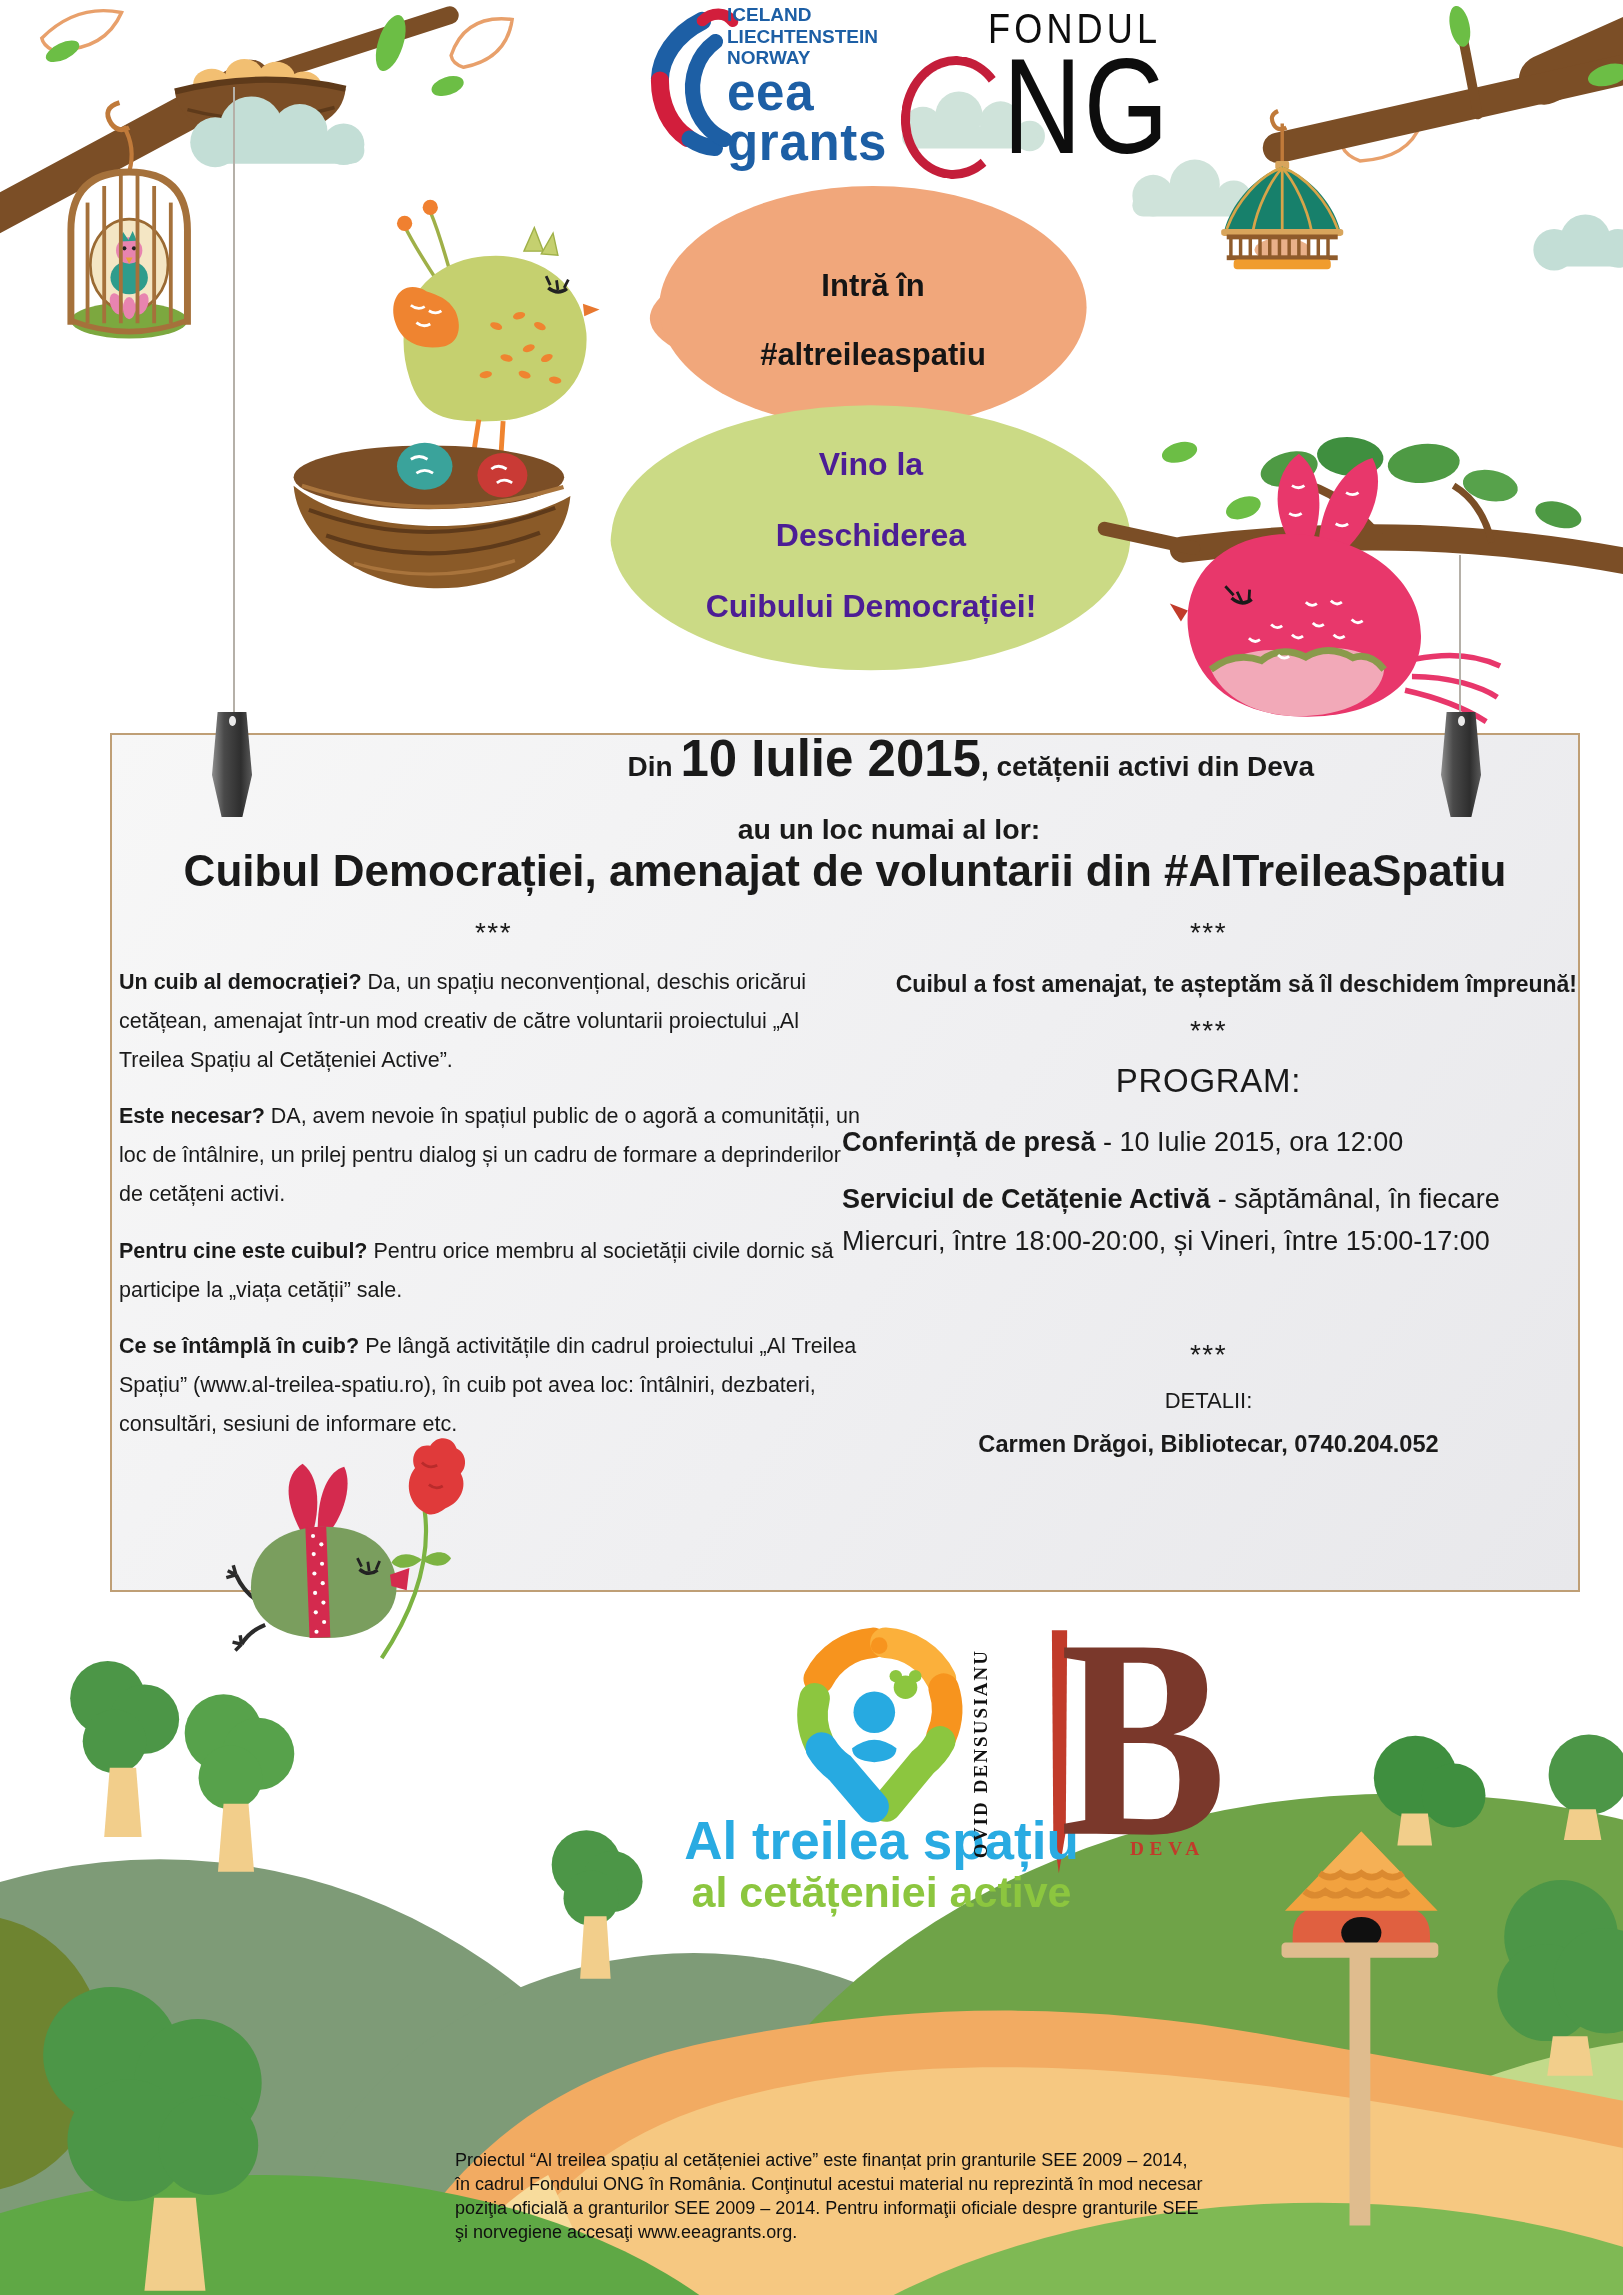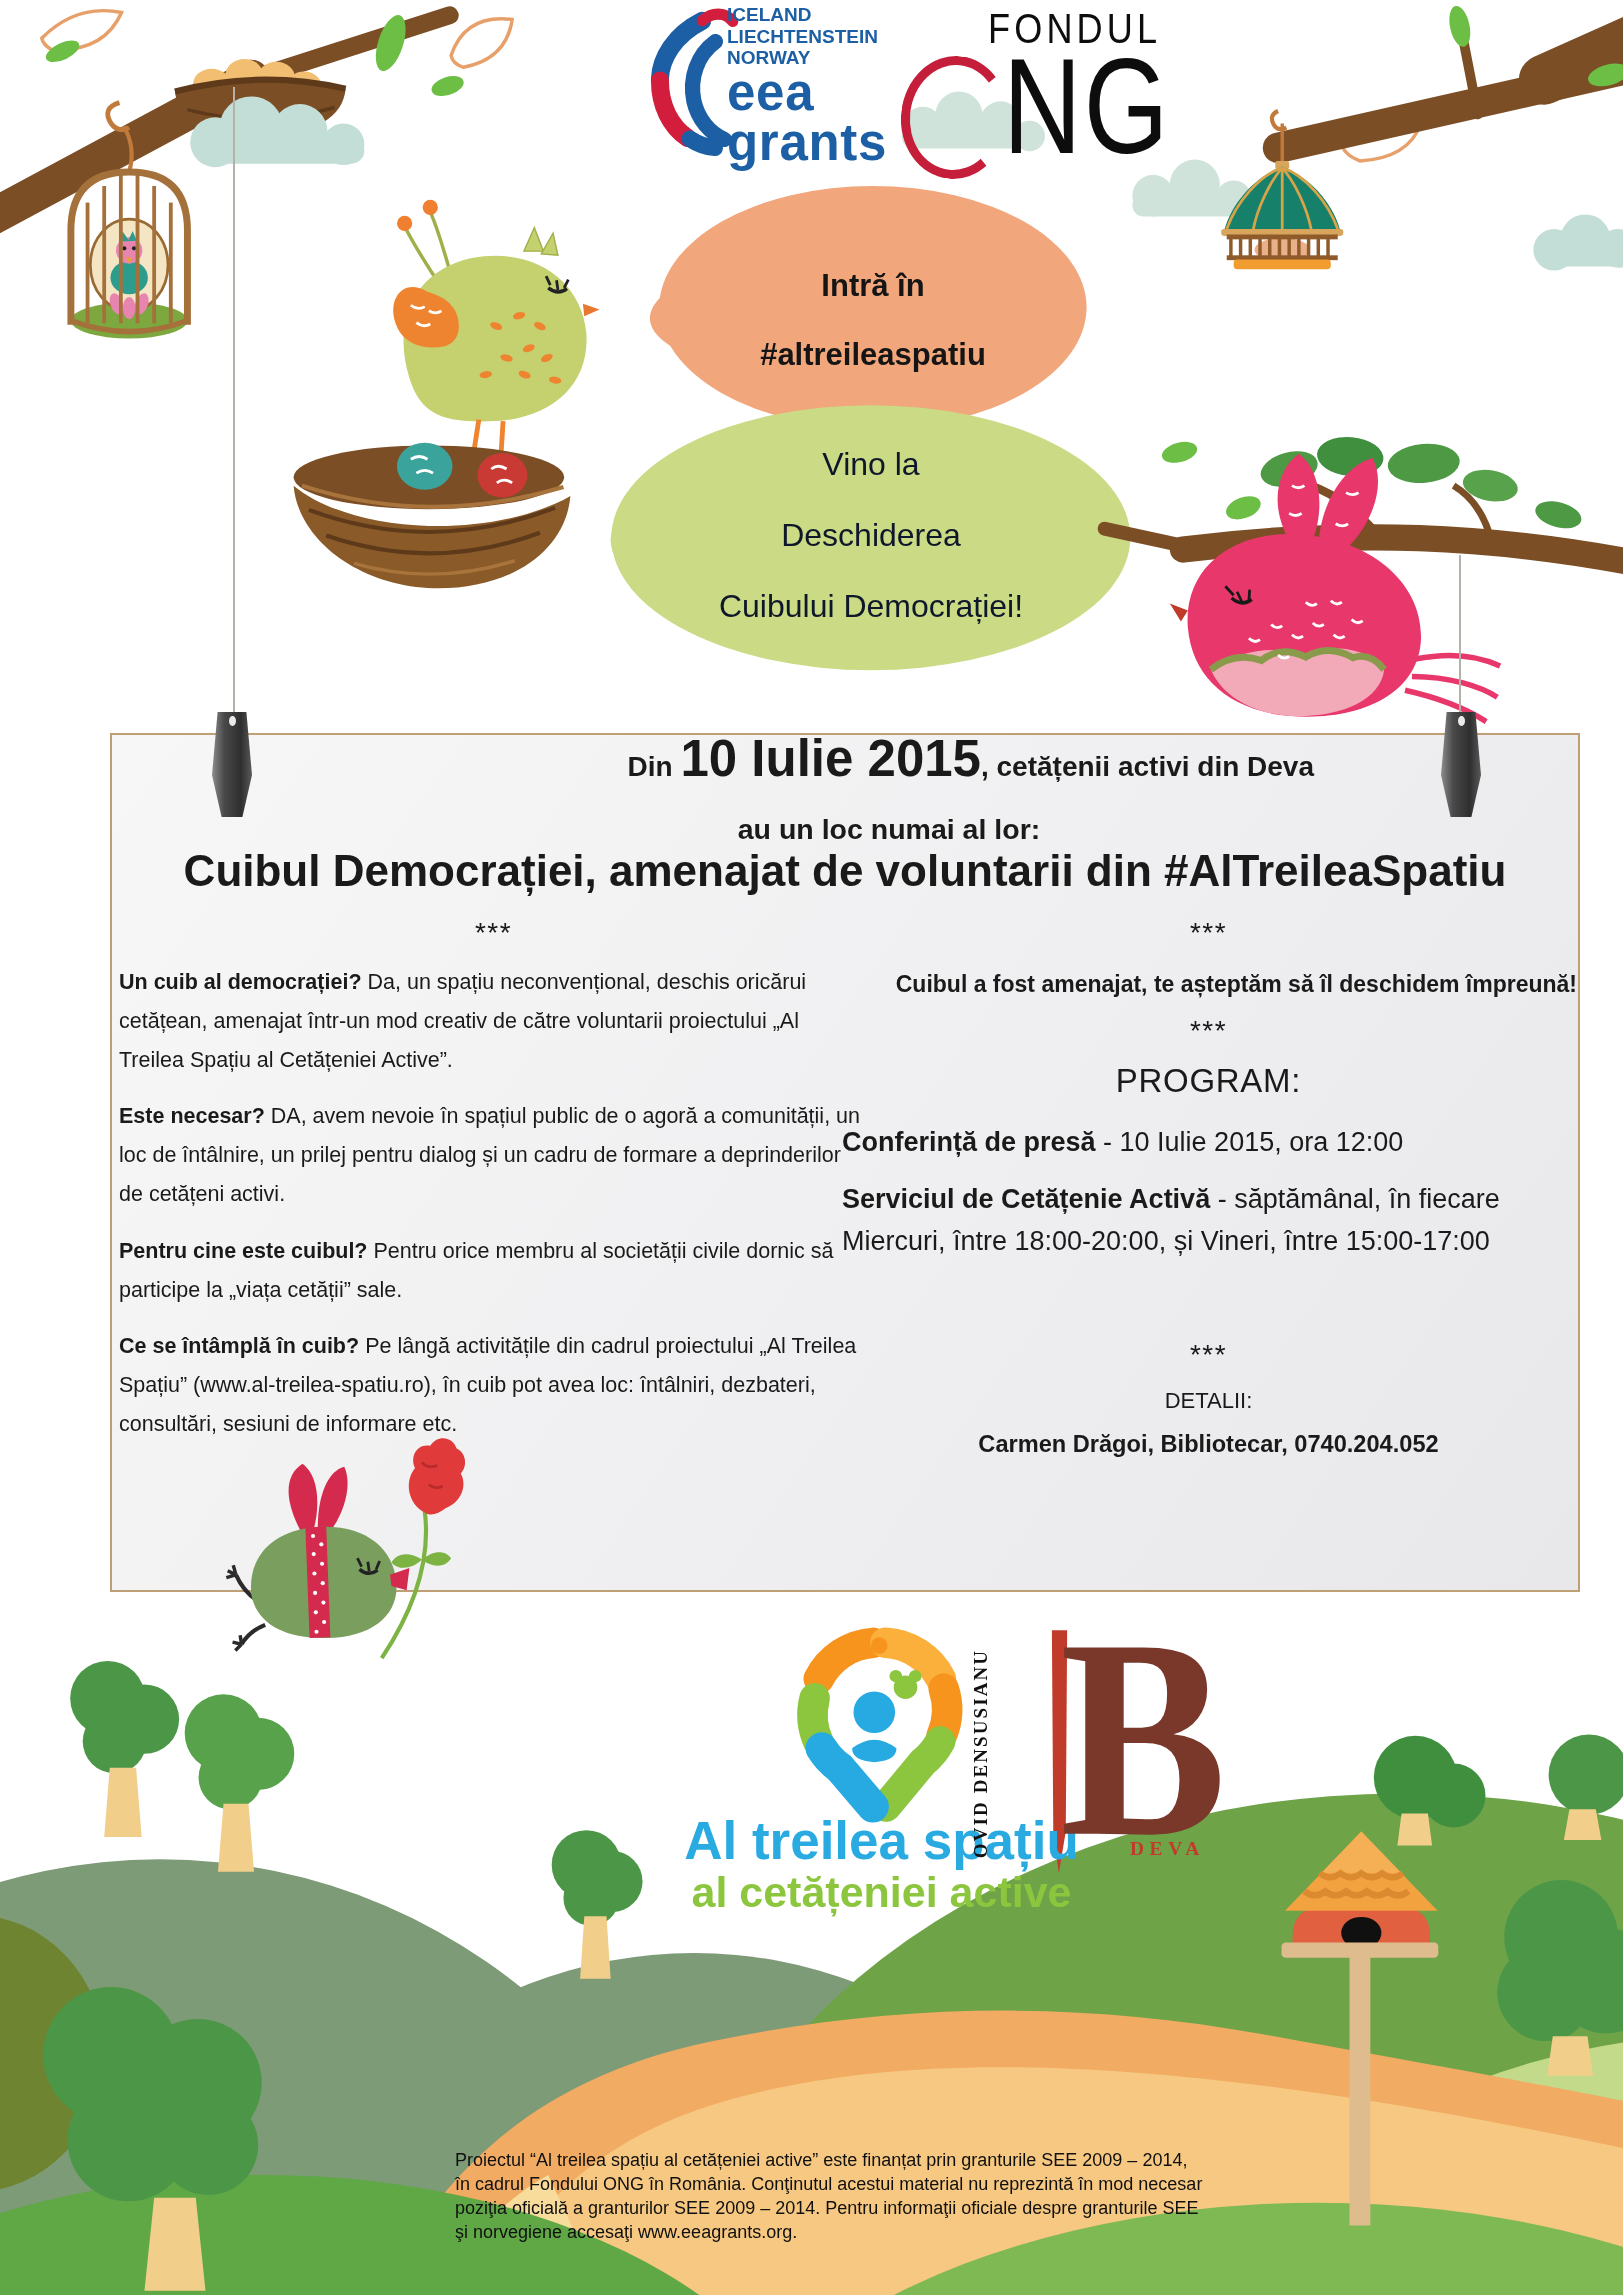--- a/index.html
+++ b/index.html
@@ -13,21 +13,21 @@
   .eea-countries span{display:block;}
   .eea-w1{left:727px;top:67px;font-size:51px;font-weight:bold;color:#1D5FA5;letter-spacing:0.7px;line-height:51px;}
   .eea-w2{left:727px;top:117px;font-size:51px;font-weight:bold;color:#1D5FA5;letter-spacing:0.7px;line-height:51px;}
   .ong-w1{left:988px;top:7px;font-size:43px;color:#0d0d0d;letter-spacing:4.9px;transform:scaleX(.84);transform-origin:left top;line-height:43px;}
   .ong-w2{left:1003px;top:40px;font-size:136px;color:#0d0d0d;letter-spacing:2.8px;transform:scaleX(.8);transform-origin:left top;line-height:132px;}
   .ong-arc{left:901px;top:56px;width:89px;height:105px;border:9px solid #C41E3A;border-radius:50%;
            border-right-color:transparent;transform:rotate(6deg);}
 
   
   .bubble-orange-text{left:665px;top:251px;width:416px;text-align:center;font-size:31px;font-weight:bold;line-height:69px;color:#151515;}
-  .bubble-green-text{left:621px;top:429px;width:500px;text-align:center;font-size:32px;font-weight:normal;line-height:71px;color:#0f172a;}
+  .bubble-green-text{left:621px;top:429px;width:500px;text-align:center;font-size:32px;font-weight:bold;line-height:71px;color:#4c1d95;}
 
   
   .panel{left:110px;top:733px;width:1470px;height:859px;box-sizing:border-box;
          border:2.8px solid #bf9f76;background:linear-gradient(125deg,#f7f7f7 0%,#efeff1 55%,#e8e8eb 100%);}
   .p-title{left:110px;top:718px;width:1204px;text-align:right;line-height:82px;white-space:nowrap;}
   .t-sm{font-size:28px;font-weight:bold;}
   .t-lg{font-size:51px;font-weight:bold;}
   .p-sub{left:110px;top:813px;width:1470px;text-align:center;font-size:28.5px;font-weight:bold;padding-left:44px;}
   .p-head{left:110px;top:846px;width:1470px;text-align:center;font-size:44px;font-weight:bold;}
   .stars{font-size:28px;text-align:center;letter-spacing:1.4px;}

